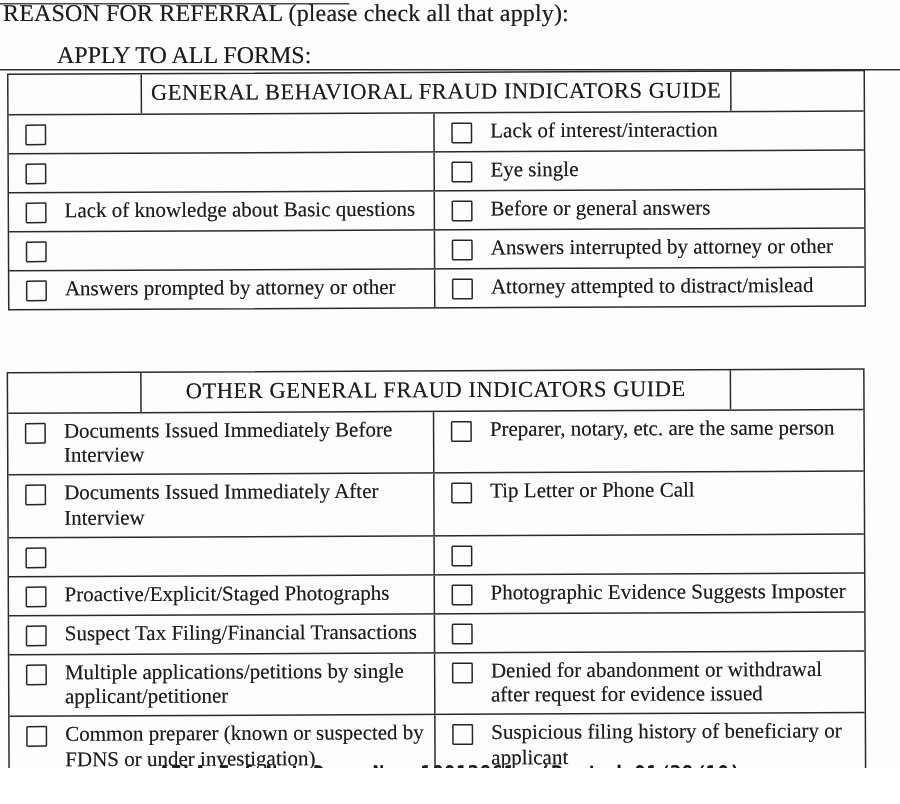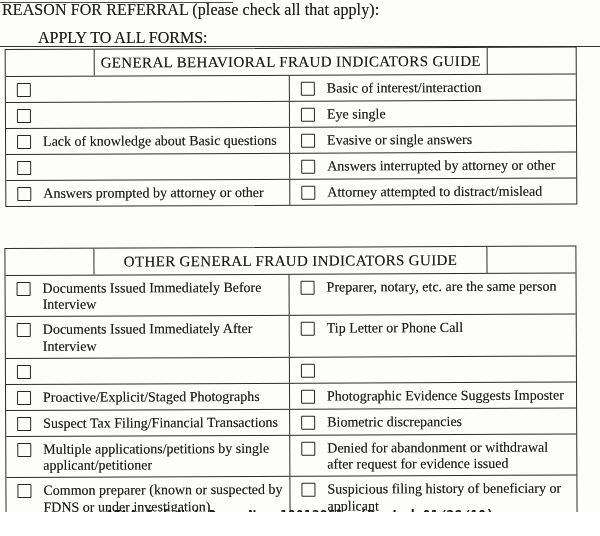--- a/index.html
+++ b/index.html
@@ -148,40 +148,40 @@
     <div class="thead">
       <div class="inner-box">GENERAL BEHAVIORAL FRAUD INDICATORS GUIDE</div>
     </div>
     <div>
         <div class="row">
           <div class="cell left">
             <span class="checkbox"></span>
           </div>
           <div class="cell right">
             <span class="checkbox"></span>
-            <span class="cb-label">Basic of interest/interaction</span>
+            <span class="cb-label">Lack of interest/interaction</span>
           </div>
         </div>
         <div class="row">
           <div class="cell left">
             <span class="checkbox"></span>
           </div>
           <div class="cell right">
             <span class="checkbox"></span>
             <span class="cb-label">Eye single</span>
           </div>
         </div>
         <div class="row">
           <div class="cell left">
             <span class="checkbox"></span>
             <span class="cb-label">Lack of knowledge about Basic questions</span>
           </div>
           <div class="cell right">
             <span class="checkbox"></span>
-            <span class="cb-label">Evasive or single answers</span>
+            <span class="cb-label">Before or general answers</span>
           </div>
         </div>
         <div class="row">
           <div class="cell left">
             <span class="checkbox"></span>
           </div>
           <div class="cell right">
             <span class="checkbox"></span>
             <span class="cb-label">Answers interrupted by attorney or other</span>
           </div>
@@ -242,21 +242,20 @@
             <span class="cb-label">Photographic Evidence Suggests Imposter</span>
           </div>
         </div>
         <div class="row">
           <div class="cell left">
             <span class="checkbox"></span>
             <span class="cb-label">Suspect Tax Filing/Financial Transactions</span>
           </div>
           <div class="cell right">
             <span class="checkbox"></span>
-            <span class="cb-label">Biometric discrepancies</span>
           </div>
         </div>
         <div class="row">
           <div class="cell left">
             <span class="checkbox"></span>
             <span class="cb-label">Multiple applications/petitions by single applicant/petitioner</span>
           </div>
           <div class="cell right">
             <span class="checkbox"></span>
             <span class="cb-label">Denied for abandonment or withdrawal after request for evidence issued</span>

